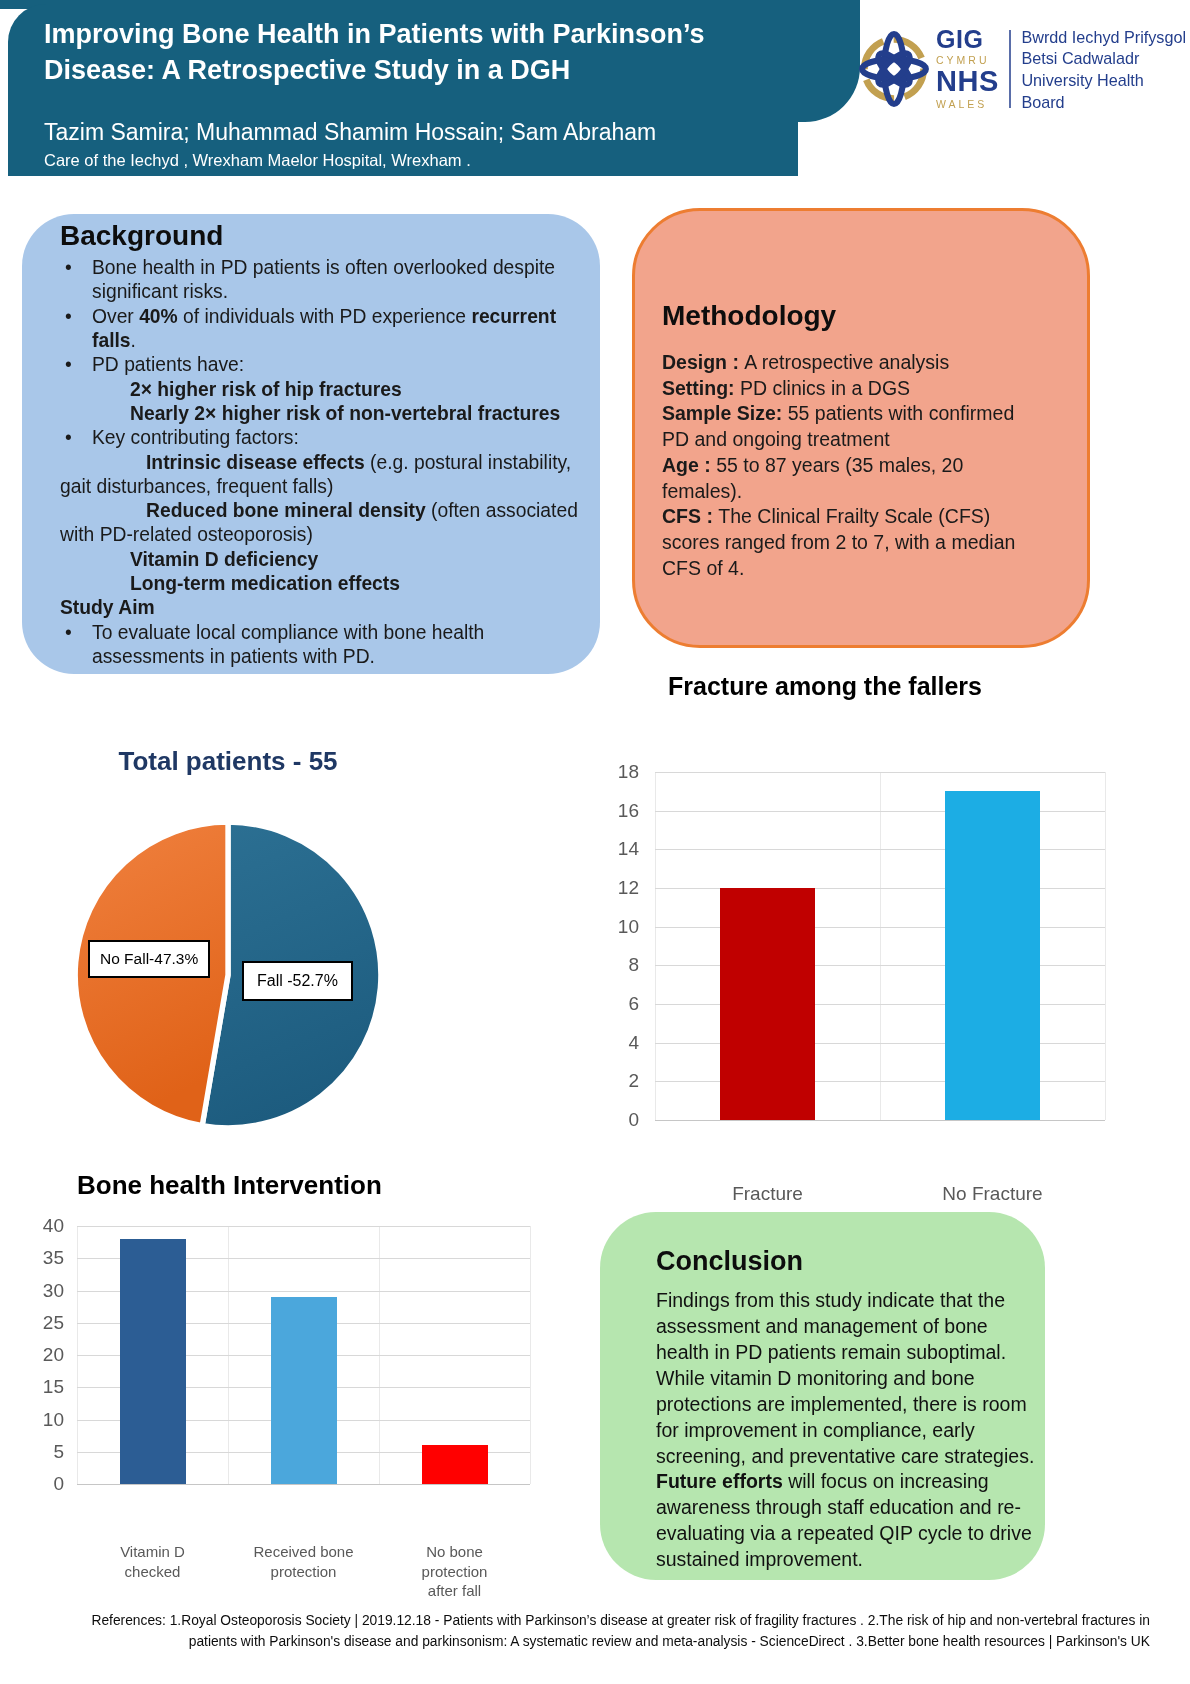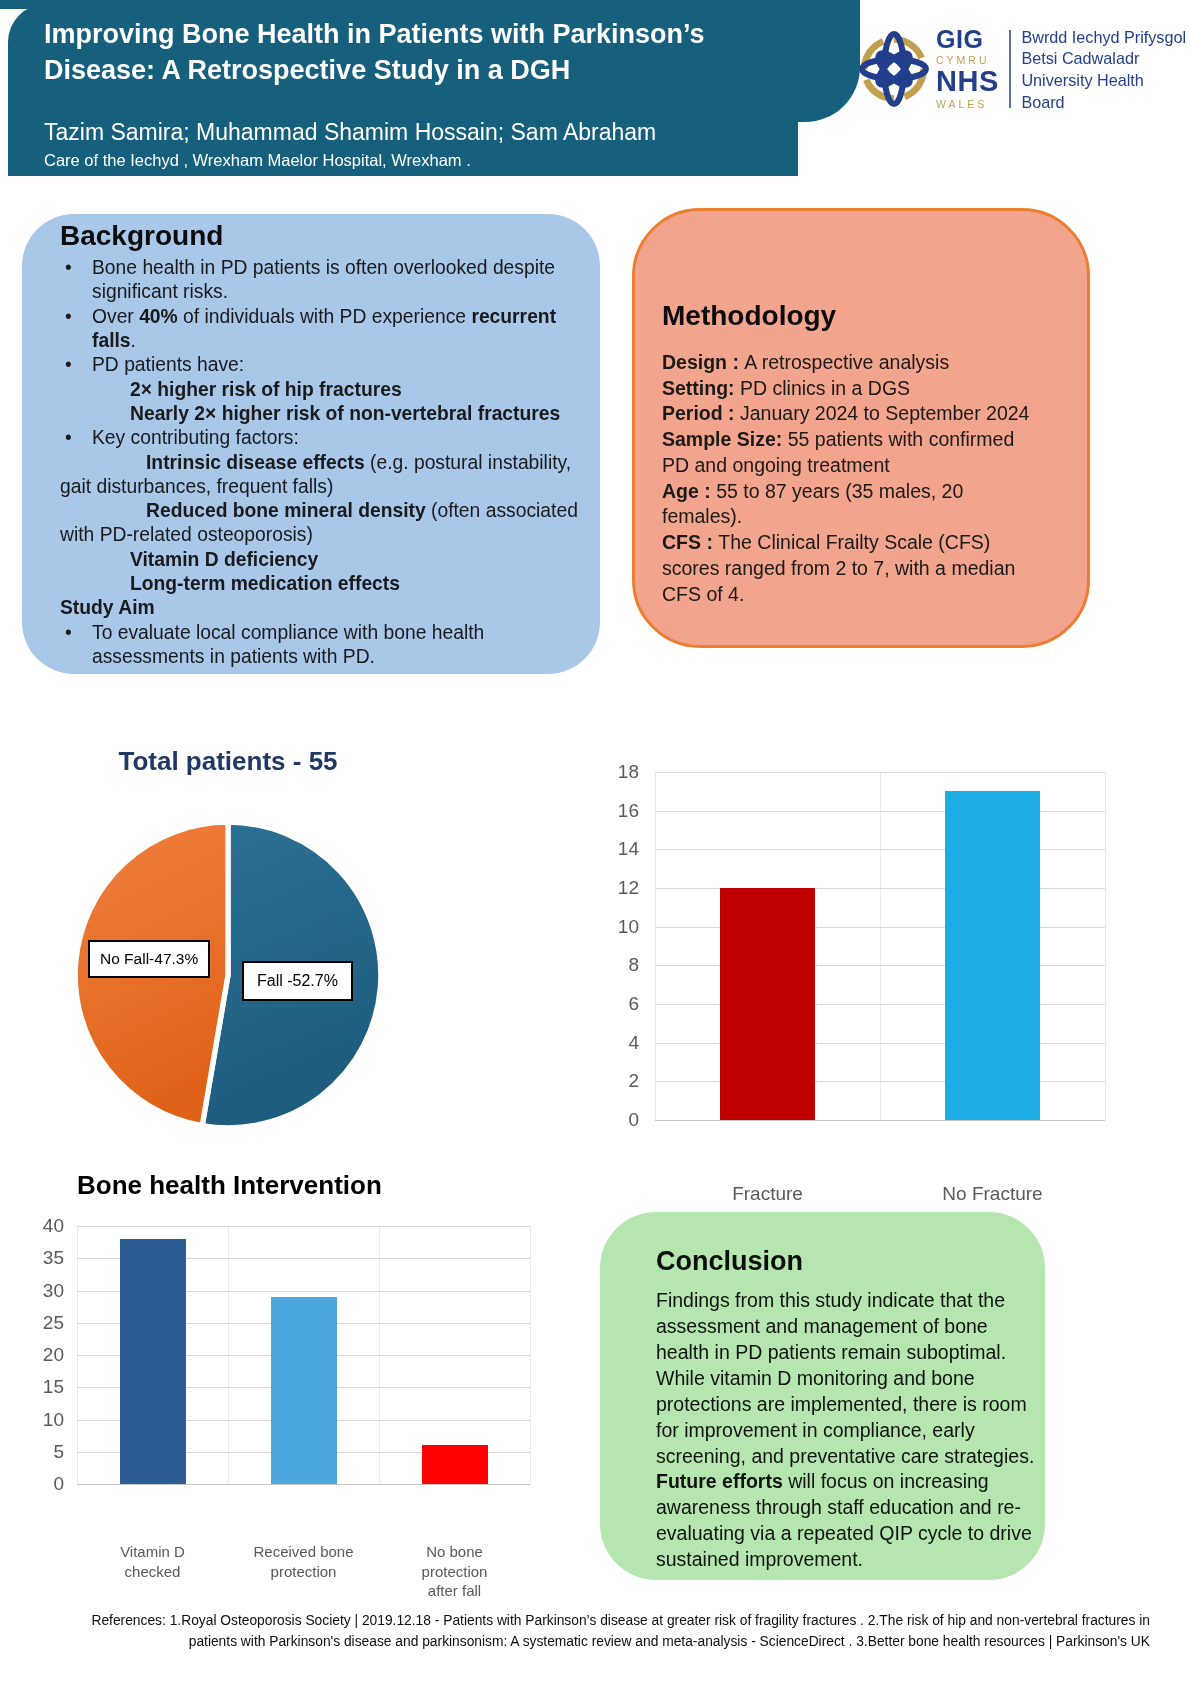--- a/index.html
+++ b/index.html
@@ -138,21 +138,20 @@
       <div class="rt-item ind-1"><span class="b">Long-term medication effects</span></div>
       <div class="rt-item"><span class="b">Study Aim</span></div>
       <div class="rt-item blt"><span class="dot">•</span><span>To evaluate local compliance with bone health assessments in patients with PD.</span></div>
     </div>
 
   <div class="meth-box"></div>
   <div class="meth-title">Methodology</div>
   <div class="meth-content">
       <div class="rt-item"><span class="b">Design :  </span><span>A retrospective analysis</span></div>
       <div class="rt-item"><span class="b">Setting:  </span><span>PD clinics in a DGS</span></div>
-      <div class="rt-item"><span class="b">Period :  </span><span>January 2024 to September  2024</span></div>
       <div class="rt-item"><span class="b">Sample Size: </span><span>55 patients  with confirmed PD and ongoing treatment</span></div>
       <div class="rt-item"><span class="b">Age :     </span><span>55 to 87 years (35 males, 20 females).</span></div>
       <div class="rt-item"><span class="b">CFS :    </span><span>The Clinical Frailty Scale (CFS) scores ranged from 2 to 7, with a median CFS of 4.</span></div>
     </div>
 
   <div class="pie-title">Total patients -  55</div>
   <svg class="pie-svg" viewBox="-106 -106 212 212" id="pieSvg">
       <defs>
         <linearGradient id="pg0" x1="0" y1="0" x2="0.25" y2="1">
           <stop offset="0" stop-color="#2C7093"></stop>
@@ -163,20 +162,21 @@
           <stop offset="1" stop-color="#E06218"></stop>
         </linearGradient>
       </defs>
       <path d="M0,0 L0.00,-100.00 A100,100 0 1 1 -16.88,98.56 Z" fill="url(#pg0)" stroke="#fff" stroke-width="3.5" stroke-linejoin="round"></path>
       <path d="M0,0 L-16.88,98.56 A100,100 0 0 1 -0.00,-100.00 Z" fill="url(#pg1)" stroke="#fff" stroke-width="3.5" stroke-linejoin="round"></path>
     </svg>
   <div class="pie-label lbl-nofall">No Fall-47.3%</div>
   <div class="pie-label lbl-fall">Fall -52.7%</div>
 
   <div class="barchart chart-fx">
+    <div class="bc-title">Fracture among the fallers</div>
     <div class="yticks">
         <div class="ytick" style="top: 456px;">0</div>
         <div class="ytick" style="top: 417.333px;">2</div>
         <div class="ytick" style="top: 378.667px;">4</div>
         <div class="ytick" style="top: 340px;">6</div>
         <div class="ytick" style="top: 301.333px;">8</div>
         <div class="ytick" style="top: 262.667px;">10</div>
         <div class="ytick" style="top: 224px;">12</div>
         <div class="ytick" style="top: 185.333px;">14</div>
         <div class="ytick" style="top: 146.667px;">16</div>

